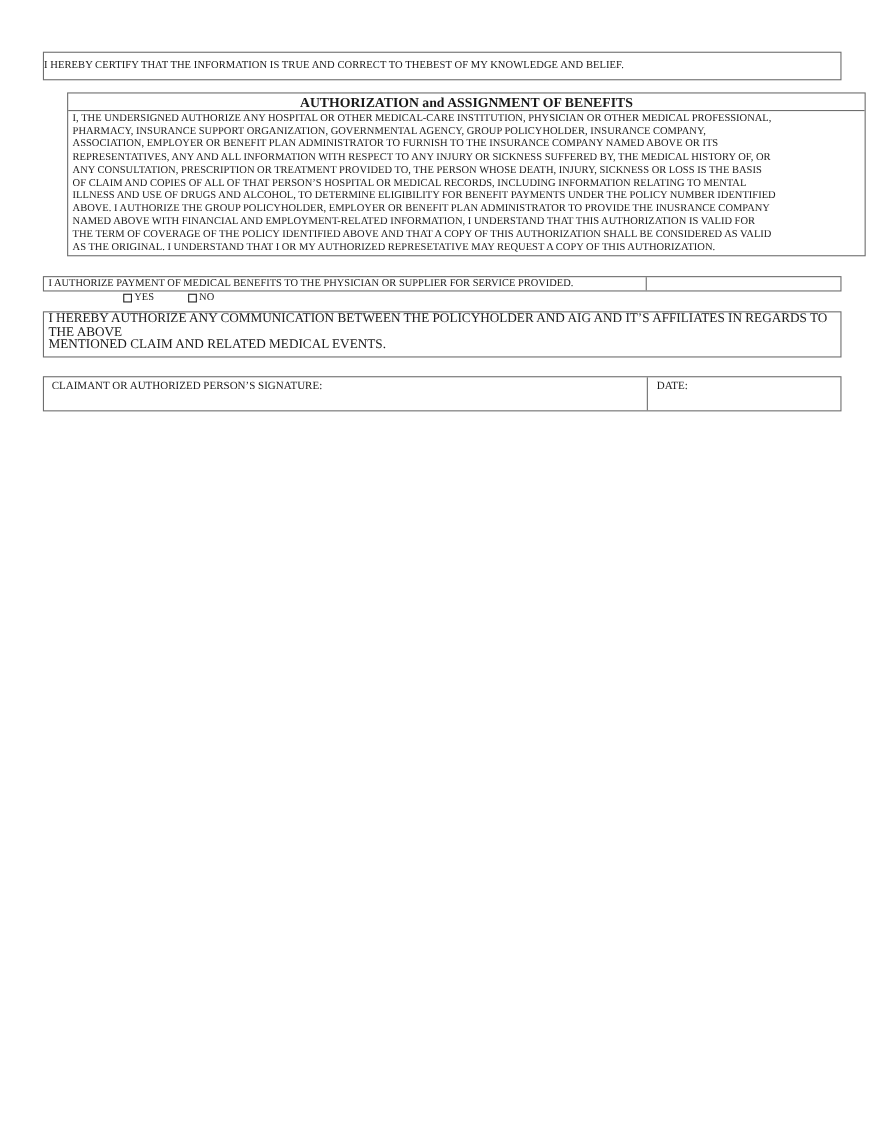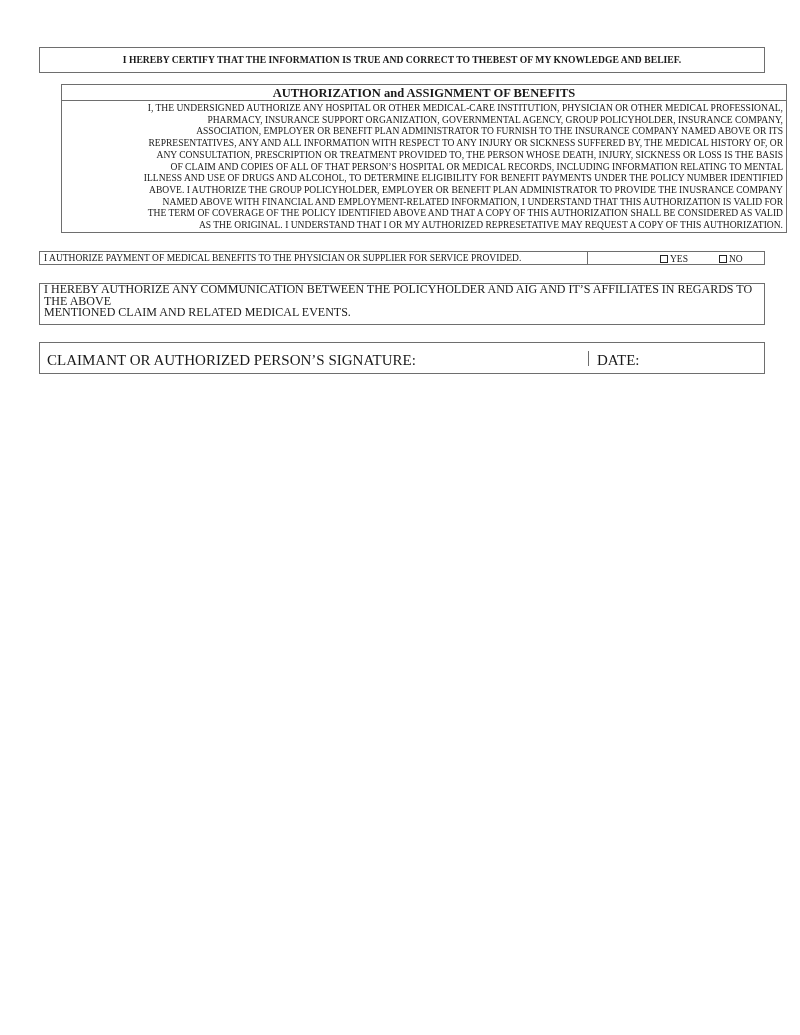--- a/index.html
+++ b/index.html
@@ -1,29 +1,29 @@
 <!DOCTYPE html>
 <html><head>
 <meta charset="utf-8">
 <style>
   html, body { margin: 0; padding: 0; background: #ffffff; }
   body { width: 800px; height: 1035px; position: relative; font-family: "Liberation Serif", serif; color: #1a1a1a; }
   .box { position: absolute; left: 39px; width: 726px; border: 1px solid #6e6e6e; box-sizing: border-box; }
-  .certify { top: 47px; height: 26px; text-align: center; font-weight: bold; font-size: 9.6px; line-height: 24px; letter-spacing: 0.05px; }
+  .certify { top: 47px; height: 26px; text-align: left; font-weight: normal; font-size: 9.6px; line-height: 24px; letter-spacing: 0.05px; }
   .auth { top: 84px; height: 149px; margin-left: 22px; }
   .sec-title { text-align: center; font-weight: bold; font-size: 12.5px; height: 15px; line-height: 16px; border-bottom: 1px solid #6e6e6e; }
-  .auth-body { font-size: 9.55px; line-height: 11.7px; padding: 1px 3px 0 4px; white-space: pre-line; text-align: right; }
-  .payrow { top: 251px; height: 14px; display: flex; font-size: 9.5px; line-height: 12px; }
+  .auth-body { font-size: 9.55px; line-height: 11.7px; padding: 1px 3px 0 4px; white-space: pre-line; }
+  .payrow { top: 251px; height: 14px; display: flex; font-size: 9.5px; line-height: 12px; flex-direction: column; }
   .payrow .txt { width: 548px; padding-left: 4px; border-right: 1px solid #6e6e6e; box-sizing: border-box; white-space: nowrap; }
   .payrow .opts { flex: 1; position: relative; }
   .cb { position: absolute; top: 1px; display: flex; align-items: center; padding-left: 36px; }
   .cb .sq { width: 8px; height: 8px; border: 1.2px solid #222; box-sizing: border-box; margin-right: 2px; }
   .opt { top: 283px; height: 42px; }
   .opt-body { font-size: 12px; line-height: 11.5px; padding: 0 3px 4px 4px; white-space: pre-line; }
-  .sig { top: 342px; height: 32px; display: flex; font-size: 15px; line-height: 12px; align-items: center; }
+  .sig { top: 342px; height: 32px; display: flex; font-size: 10px; line-height: 12px; }
   .sig .left { width: 549px; border-right: 1px solid #6e6e6e; box-sizing: border-box; padding: 3px 0 0 7px; }
   .sig .right { flex: 1; padding: 3px 0 0 8px; }
 </style>
 </head>
 <body>
 
 <div class="box certify">
   <span>I HEREBY CERTIFY THAT THE INFORMATION IS TRUE AND CORRECT TO THEBEST OF MY KNOWLEDGE AND BELIEF.</span>
 </div>
 

